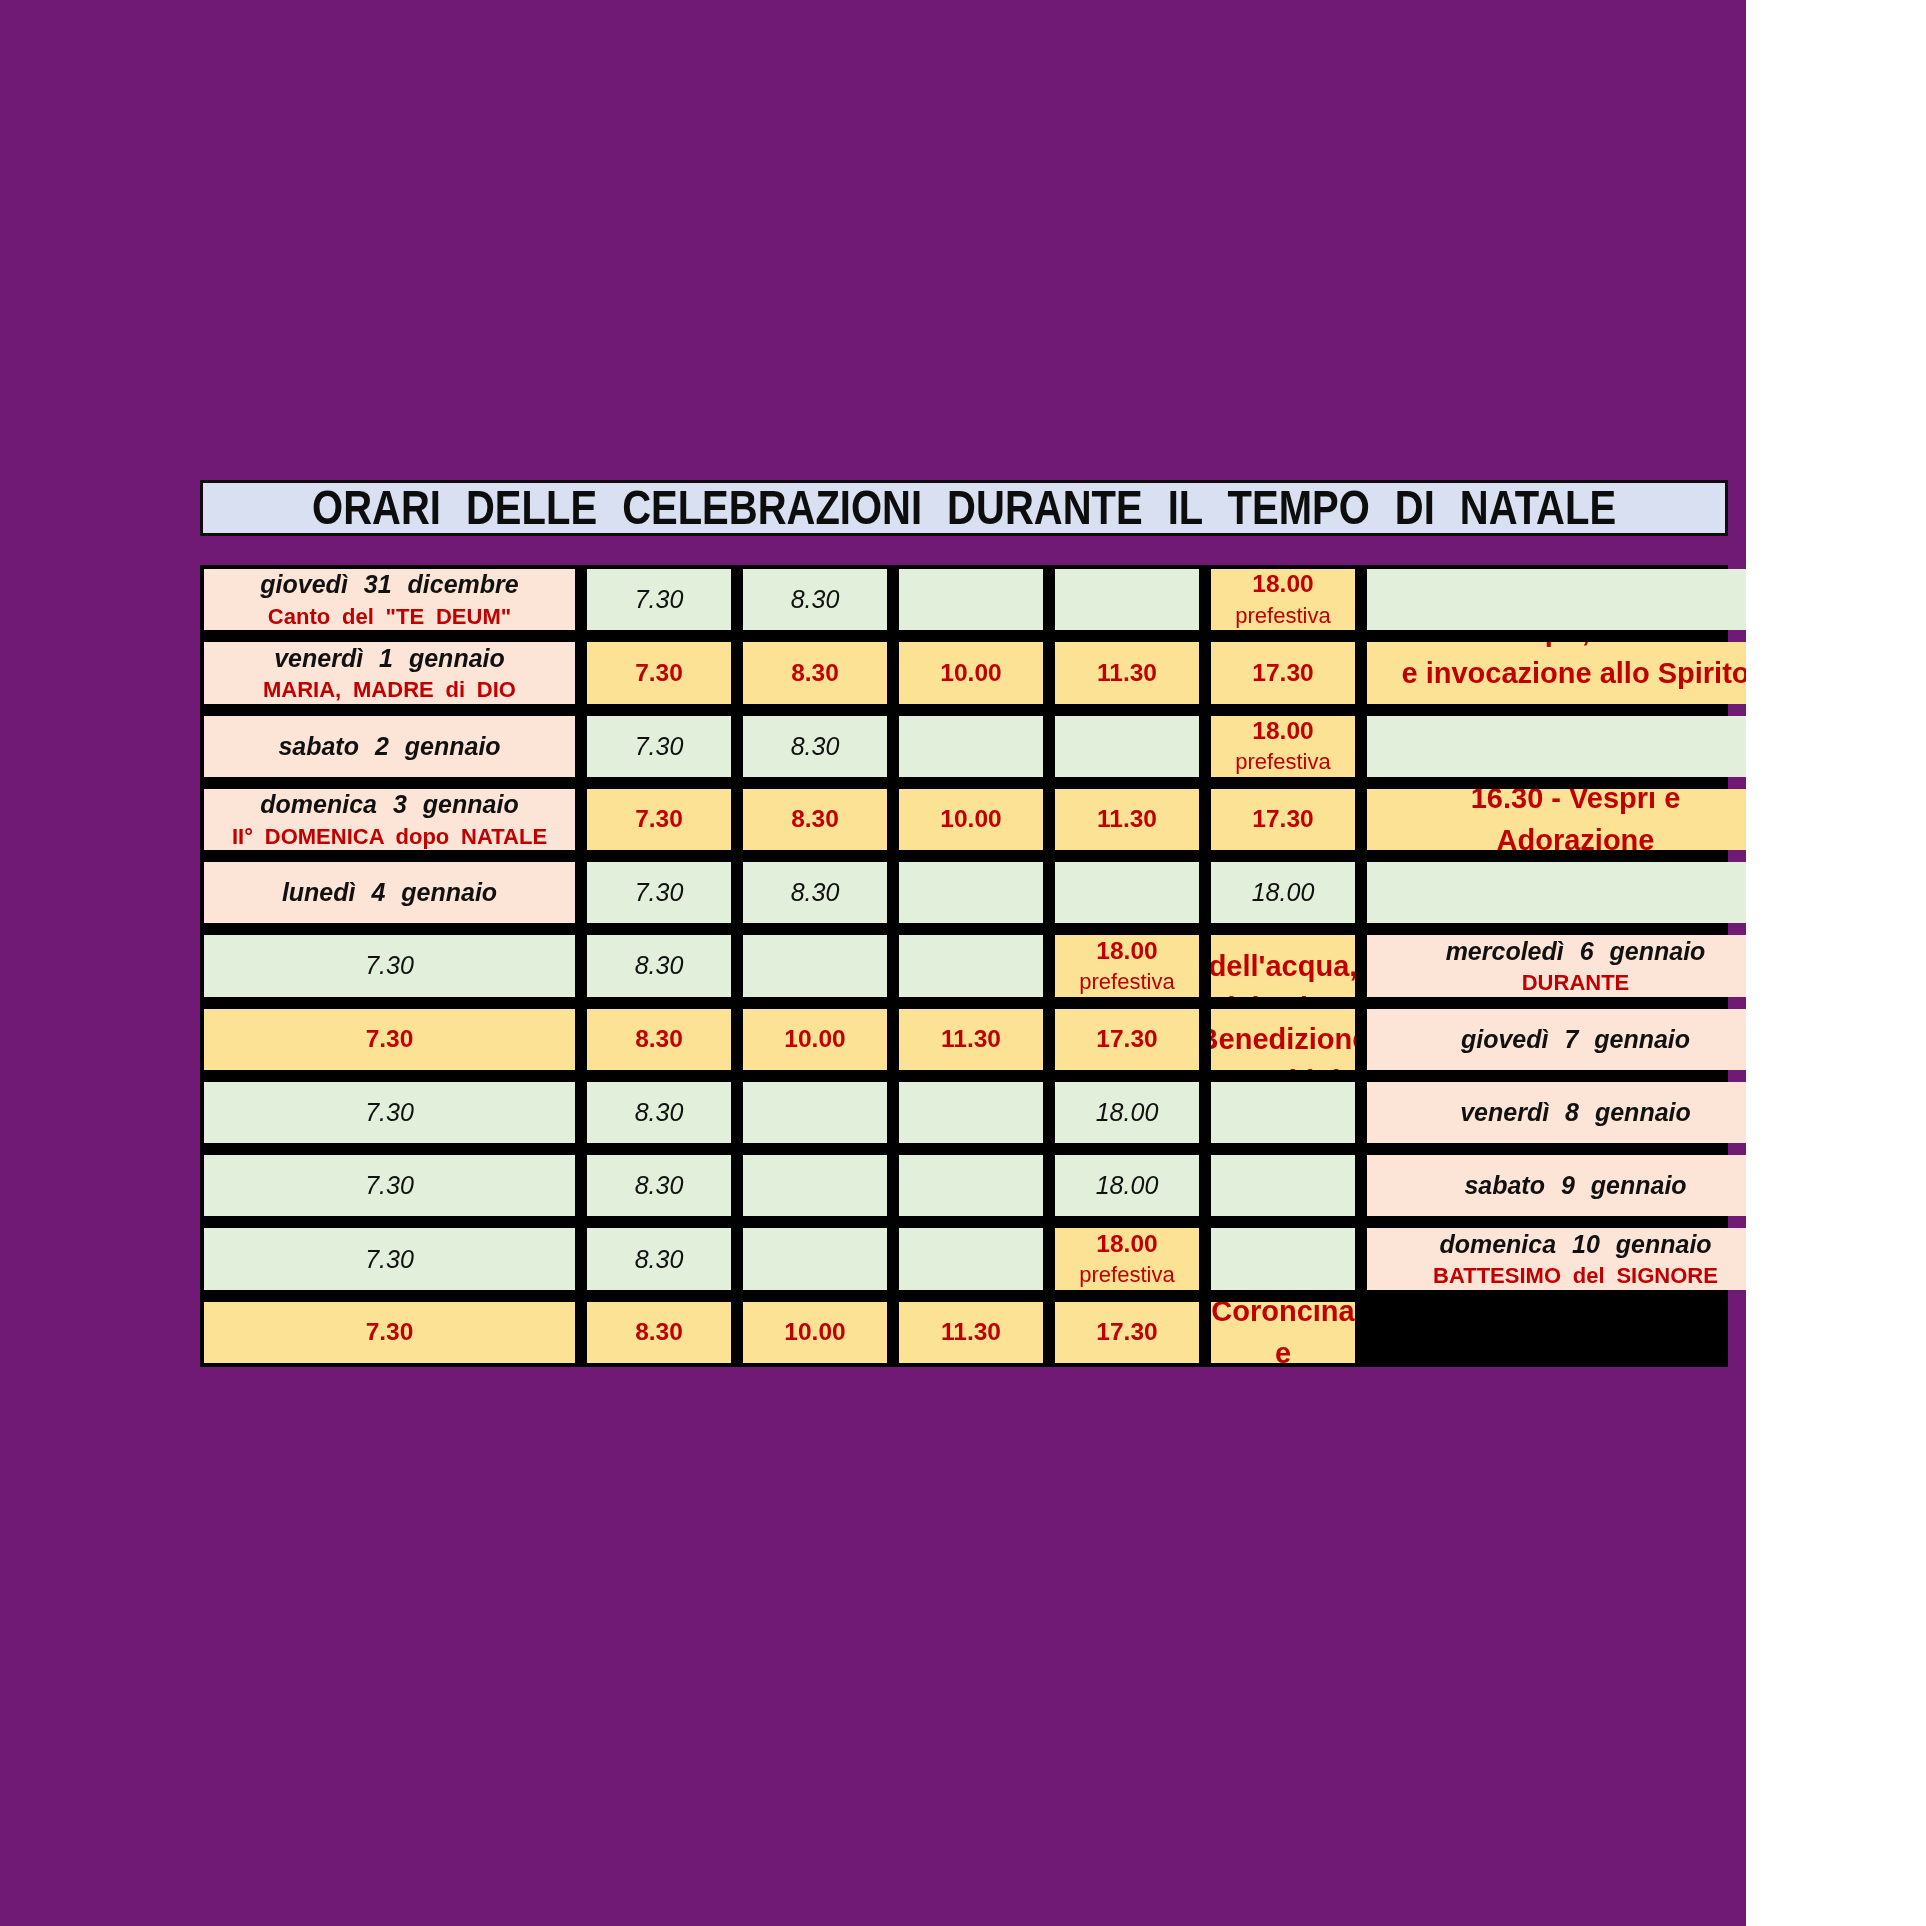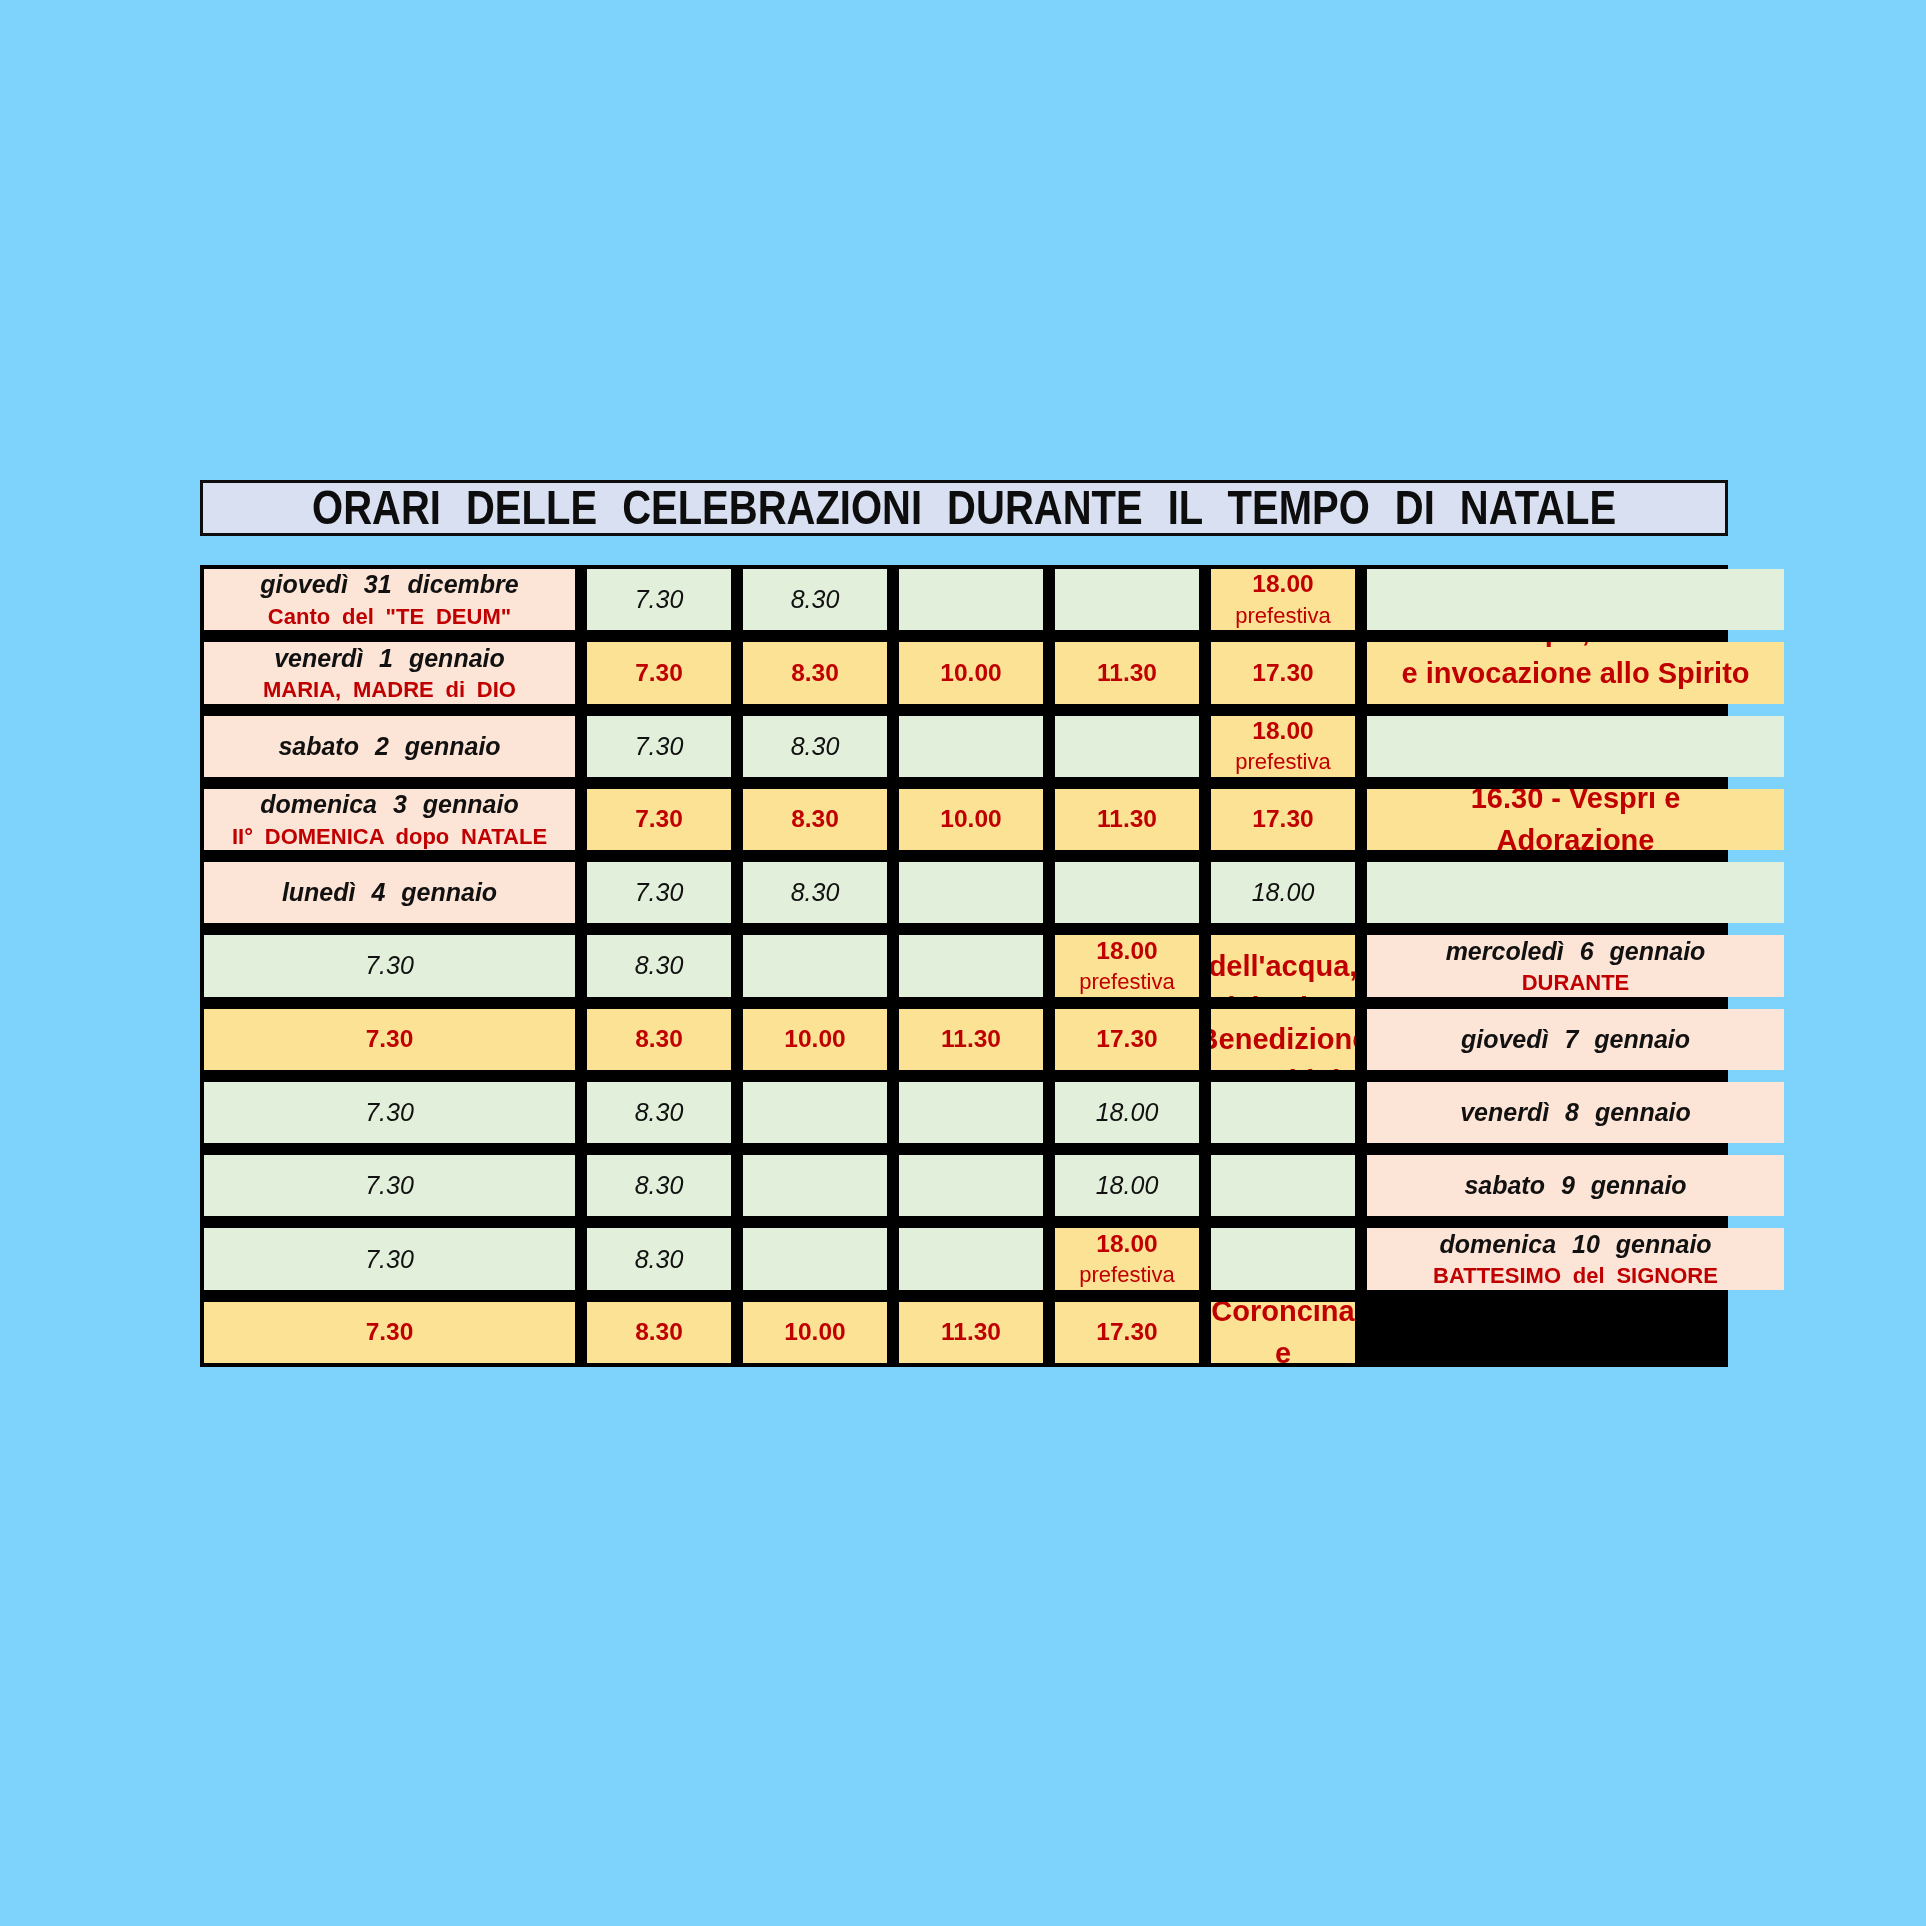--- a/index.html
+++ b/index.html
@@ -3,23 +3,23 @@
 <meta charset="utf-8">
 <style>
   html, body {
     margin: 0;
     padding: 0;
     background: #ffffff;
     font-family: "Liberation Sans", sans-serif;
   }
   .page {
     position: relative;
-    width: 1926px;
+    width: 1746px;
     height: 1926px;
-    background: #7dd3fc;
+    background: #701a75;
     overflow: hidden;
   }
 
   
   .title-box {
     position: absolute;
     left: 200px;
     top: 480px;
     width: 1528px;
     height: 56px;

